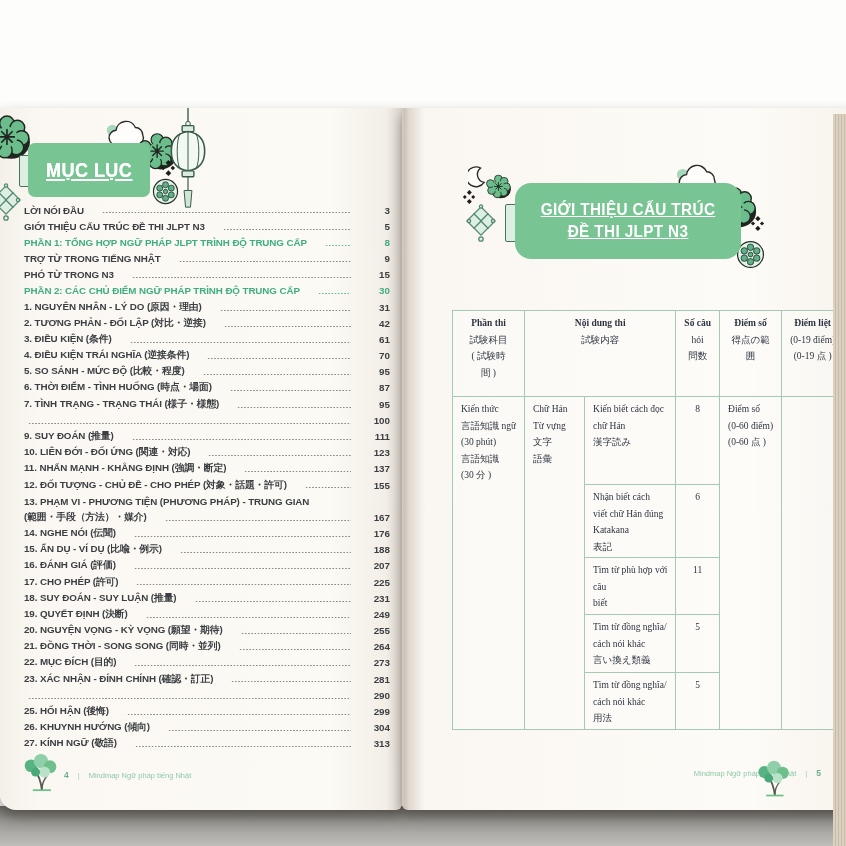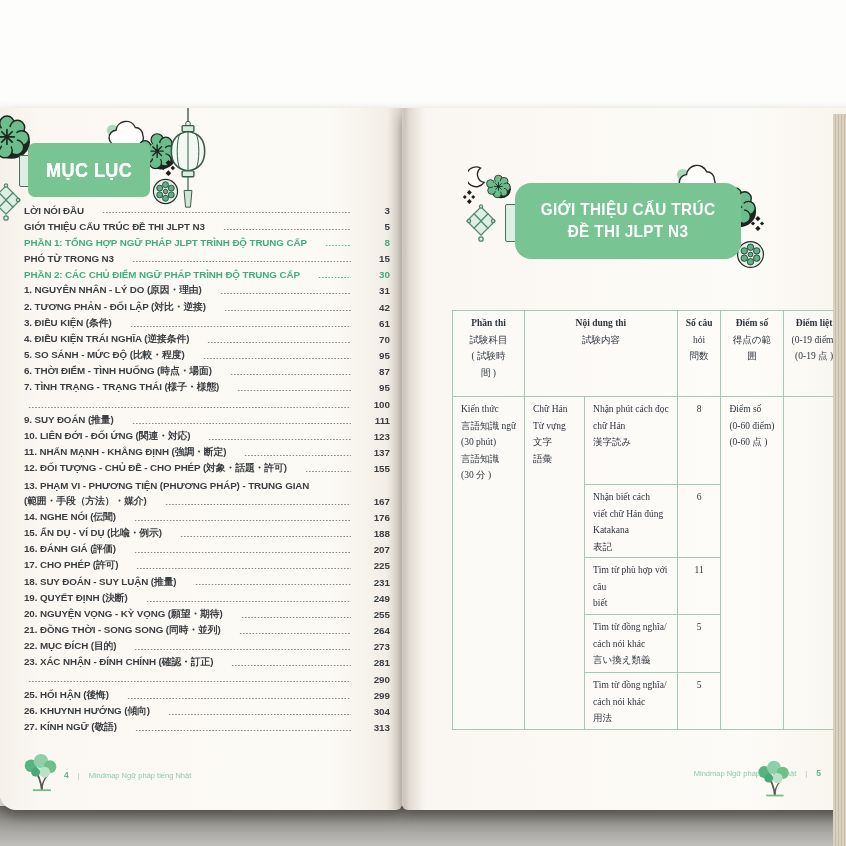--- a/index.html
+++ b/index.html
@@ -16,21 +16,21 @@
   .page.right{left:402px;width:495px;border-radius:0 0 16px 6px;
     background:linear-gradient(to right,#ece6dd 0,#faf7f2 5%,#fdfbf7 70%,#f6f2ea 96%,#eae4d8);
     box-shadow:0 7px 14px rgba(40,35,28,.45);}
   .fore-edge{position:absolute;left:833px;top:6px;width:13px;height:794px;border-radius:0 0 5px 0;
     background:repeating-linear-gradient(to right,#dbd1c1 0 2px,#c8bca8 2px 3px);}
   .gutter{position:absolute;left:386px;top:0;width:38px;height:100%;pointer-events:none;
     background:linear-gradient(to right,rgba(0,0,0,0),rgba(110,95,78,.10) 34%,rgba(88,72,58,.22) 49%,rgba(110,95,78,.12) 62%,rgba(0,0,0,0));}
   .deco{position:absolute;}
   
   .banner{position:absolute;background:#79c493;display:flex;flex-direction:column;
-          align-items:center;justify-content:center;color:#fff;}
+          align-items:center;justify-content:center;color:#fff;text-decoration:underline;}
   .banner-left{left:28px;top:35px;width:122px;height:54px;border-radius:7px;}
   .banner-right{left:113px;top:75px;width:226px;height:76px;border-radius:16px;}
   .banner-tab{position:absolute;background:#dcefe2;border:1.6px solid #48735a;border-radius:2px;}
   .bt-l{left:19px;top:47px;width:11px;height:30px;}
   .bt-r{left:103px;top:96px;width:11px;height:36px;}
   .title-xs{font-weight:800;font-size:21px;letter-spacing:.5px;transform:scaleX(.86);
             display:inline-block;white-space:nowrap;text-shadow:0 0 0 #fff;}
   .title-line{font-weight:800;font-size:17px;letter-spacing:.4px;transform:scaleX(.9);
               display:inline-block;white-space:nowrap;line-height:22px;}
   
@@ -176,20 +176,25 @@
           </div>
           <div class="toc-row">
             <span class="toc-label">GIỚI THIỆU CẤU TRÚC ĐỀ THI JLPT N3</span>
             <span class="toc-dots"></span>
             <span class="toc-page">5</span>
           </div>
           <div class="toc-row green">
             <span class="toc-label">PHẦN 1: TỔNG HỢP NGỮ PHÁP JLPT TRÌNH ĐỘ TRUNG CẤP</span>
             <span class="toc-dots"></span>
             <span class="toc-page">8</span>
+          </div>
+          <div class="toc-row">
+            <span class="toc-label">TRỢ TỪ TRONG TIẾNG NHẬT</span>
+            <span class="toc-dots"></span>
+            <span class="toc-page">9</span>
           </div>
           <div class="toc-row">
             <span class="toc-label">PHÓ TỪ TRONG N3</span>
             <span class="toc-dots"></span>
             <span class="toc-page">15</span>
           </div>
           <div class="toc-row green">
             <span class="toc-label">PHẦN 2: CÁC CHỦ ĐIỂM NGỮ PHÁP TRÌNH ĐỘ TRUNG CẤP</span>
             <span class="toc-dots"></span>
             <span class="toc-page">30</span>
@@ -498,21 +503,21 @@
                 <div class="cl">言語知識</div>
                 <div class="cl">(30 分 )</div>
               </td>
               <td rowspan="5">
                 <div class="cl">Chữ Hán</div>
                 <div class="cl">Từ vựng</div>
                 <div class="cl">文字</div>
                 <div class="cl">語彙</div>
               </td>
               <td>
-                <div class="cl">Nhận phút cách đọc</div>
+                <div class="cl">Kiến biết cách đọc</div>
                 <div class="cl">chữ Hán</div>
                 <div class="cl">漢字読み</div>
               </td>
               <td class="ctr">
                 <div class="cl">8</div>
               </td>
               <td rowspan="5">
                 <div class="cl">Điểm số</div>
                 <div class="cl">(0-60 điểm)</div>
                 <div class="cl">(0-60 点 )</div>

